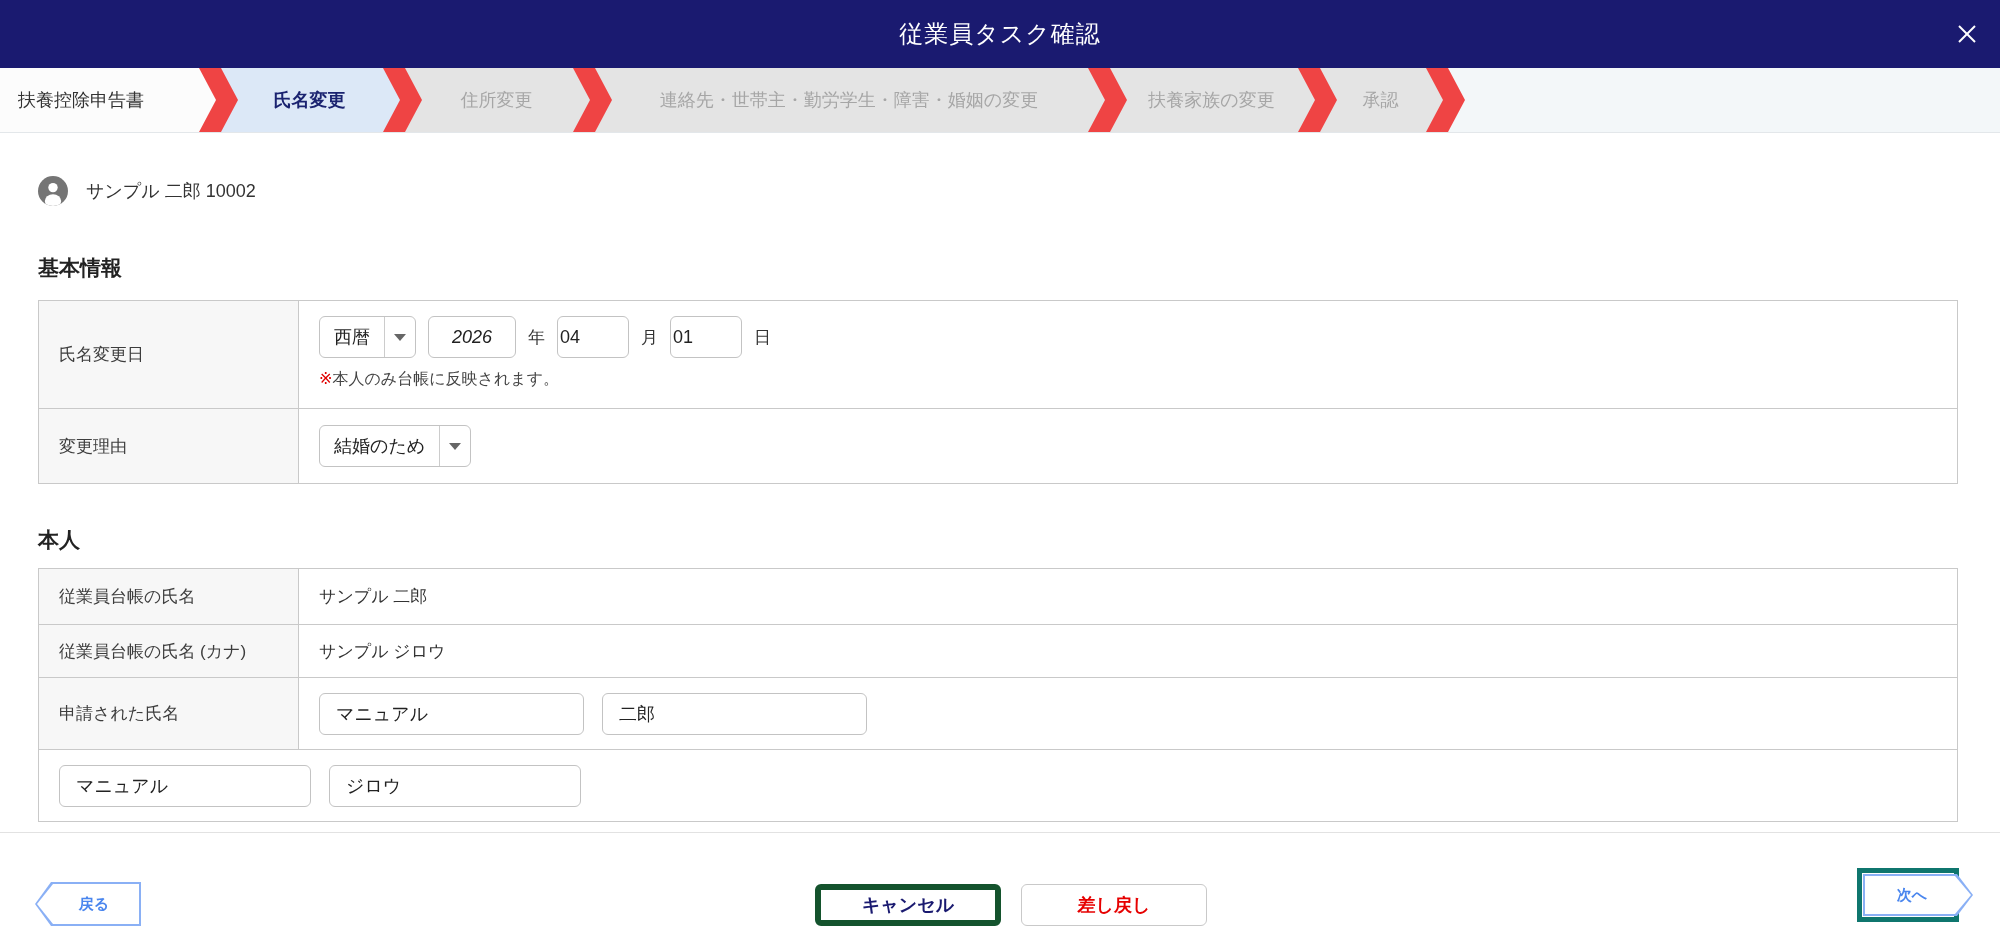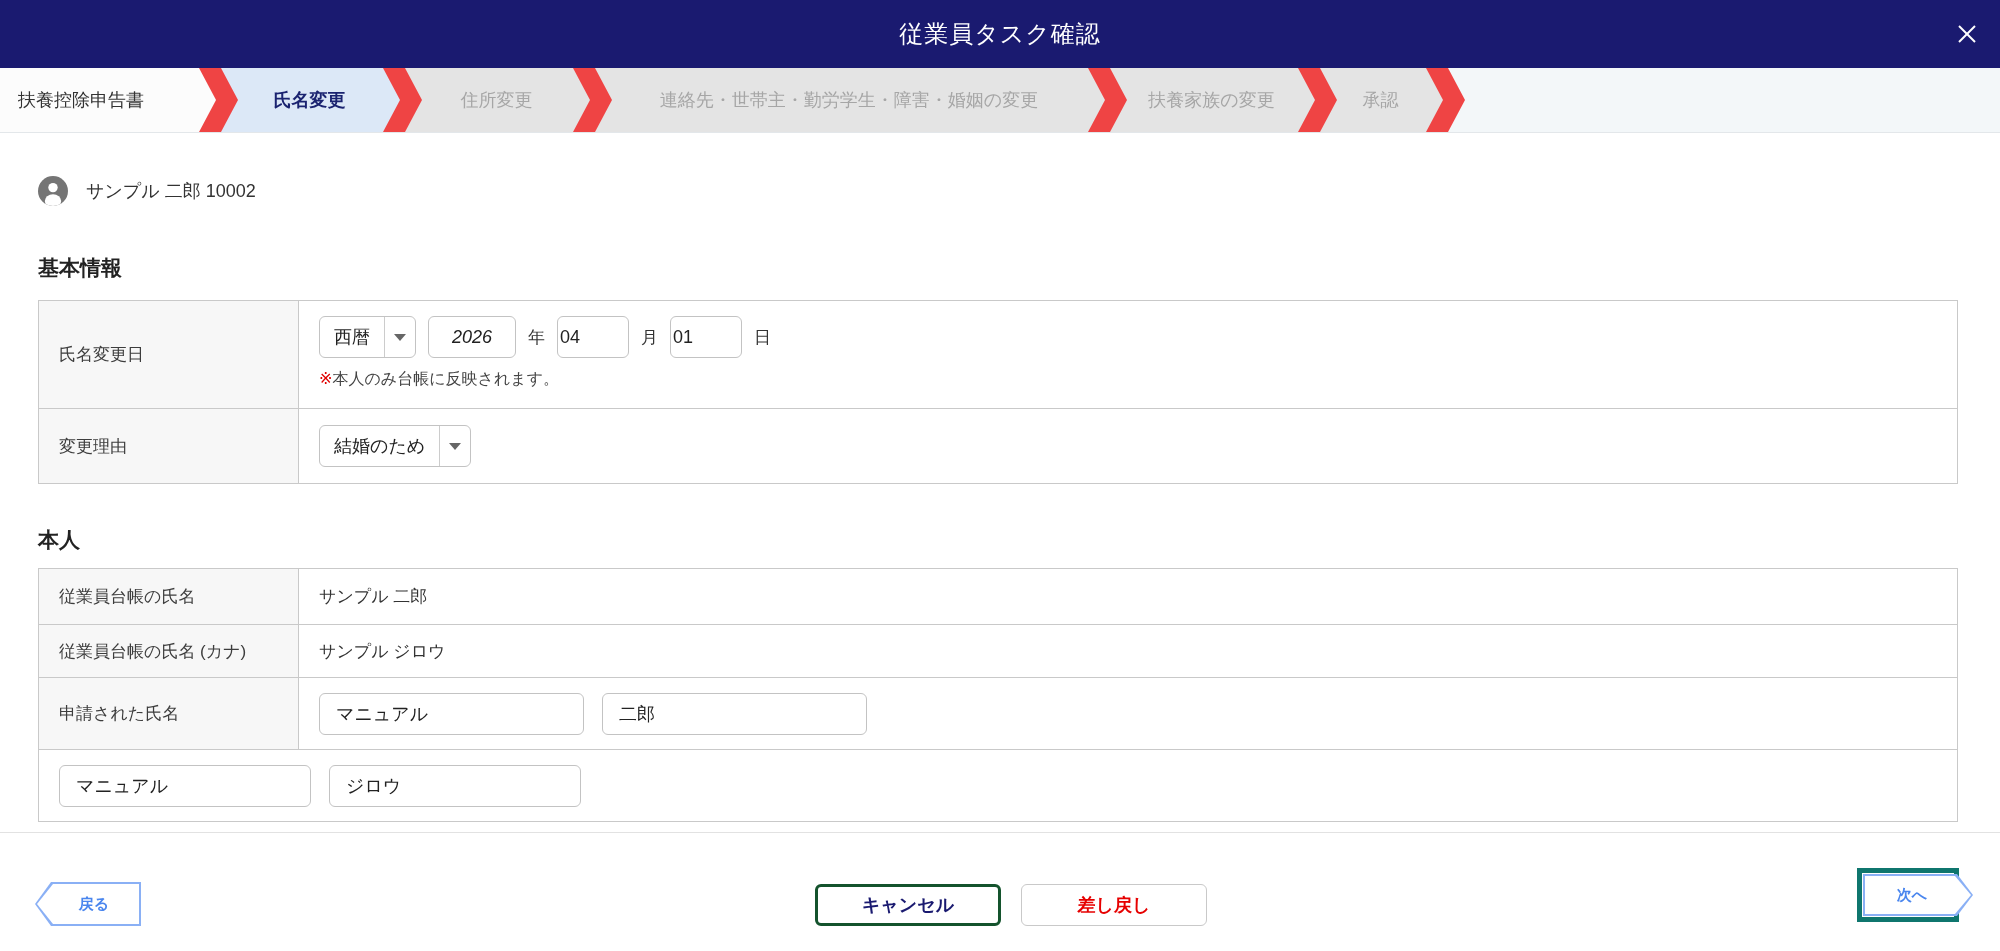--- a/index.html
+++ b/index.html
@@ -59,21 +59,21 @@
   .ipt-md{width:72px;text-align:left;}
   .ipt-name{width:265px;padding-left:16px;margin-right:18px;}
   .note{margin-top:11px;font-size:16px;}
   .note-mark{color:#e00000;}
   .note-text{color:#444;}
 
   
   .footer-sep{position:absolute;top:832px;left:0;width:2000px;border-top:1px solid #e2e2e2;}
   .btn-plain{position:absolute;background:#fff;border-radius:6px;font-weight:bold;font-size:18px;
     cursor:pointer;font-family:"Liberation Sans","DejaVu Sans",sans-serif;}
-  .cancel-btn{left:815px;top:884px;width:186px;height:42px;border:3px solid #14532d;color:#1a1a70;}
+  .cancel-btn{left:815px;top:884px;width:186px;height:42px;border:6px solid #14532d;color:#1a1a70;}
   .sendback-btn{left:1021px;top:884px;width:186px;height:42px;border:1px solid #c9c9c9;color:#e60000;}
 
   .arrow-btn{position:absolute;cursor:pointer;}
   .arrow-btn .fill{position:absolute;inset:0;}
   .arrow-btn .inner{position:absolute;inset:2px;background:#fff;}
   .arrow-btn .lbl{position:absolute;inset:0;display:flex;align-items:center;justify-content:center;
     color:#4a86ee;font-weight:bold;font-size:15px;}
   .shape-left{clip-path:polygon(16px 0,100% 0,100% 100%,16px 100%,0 50%);}
   .shape-right{clip-path:polygon(0 0,calc(100% - 16px) 0,100% 50%,calc(100% - 16px) 100%,0 100%);}
   .back-btn{left:35px;top:882px;width:106px;height:44px;}

